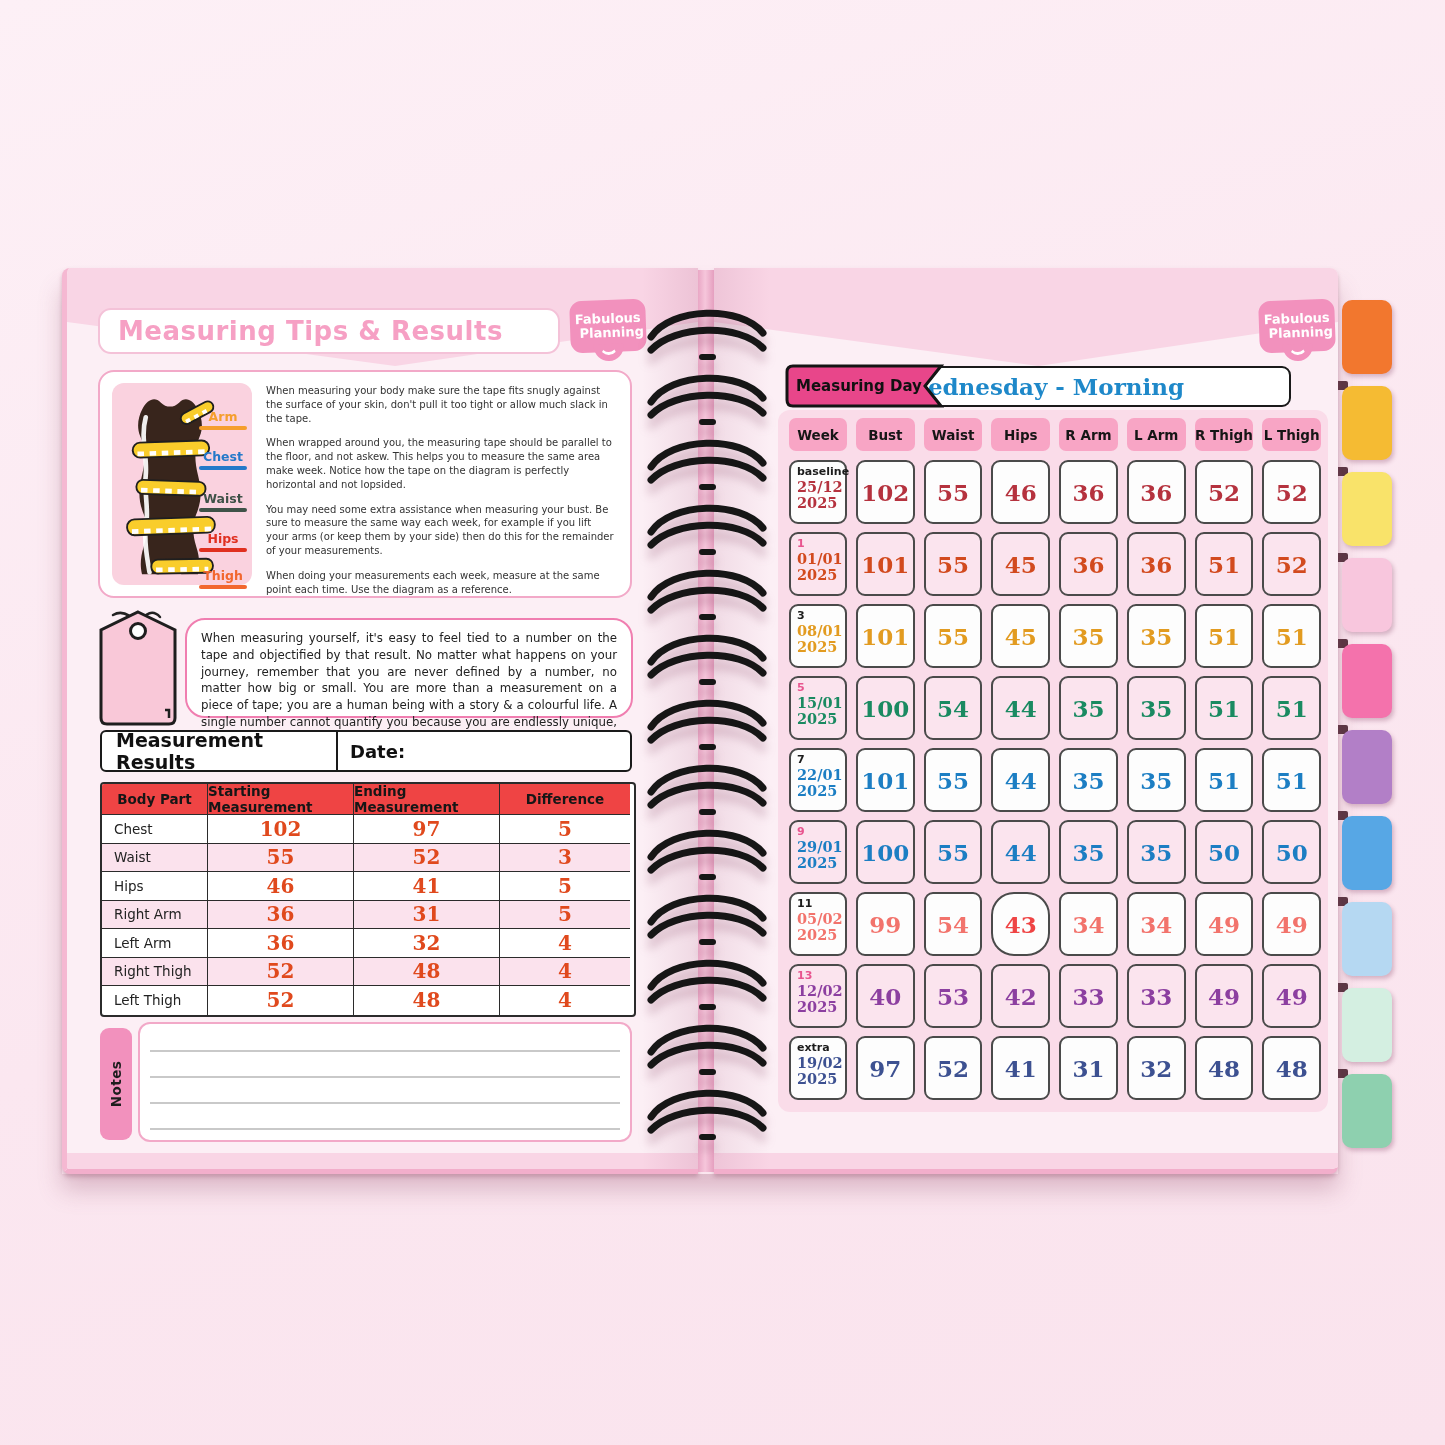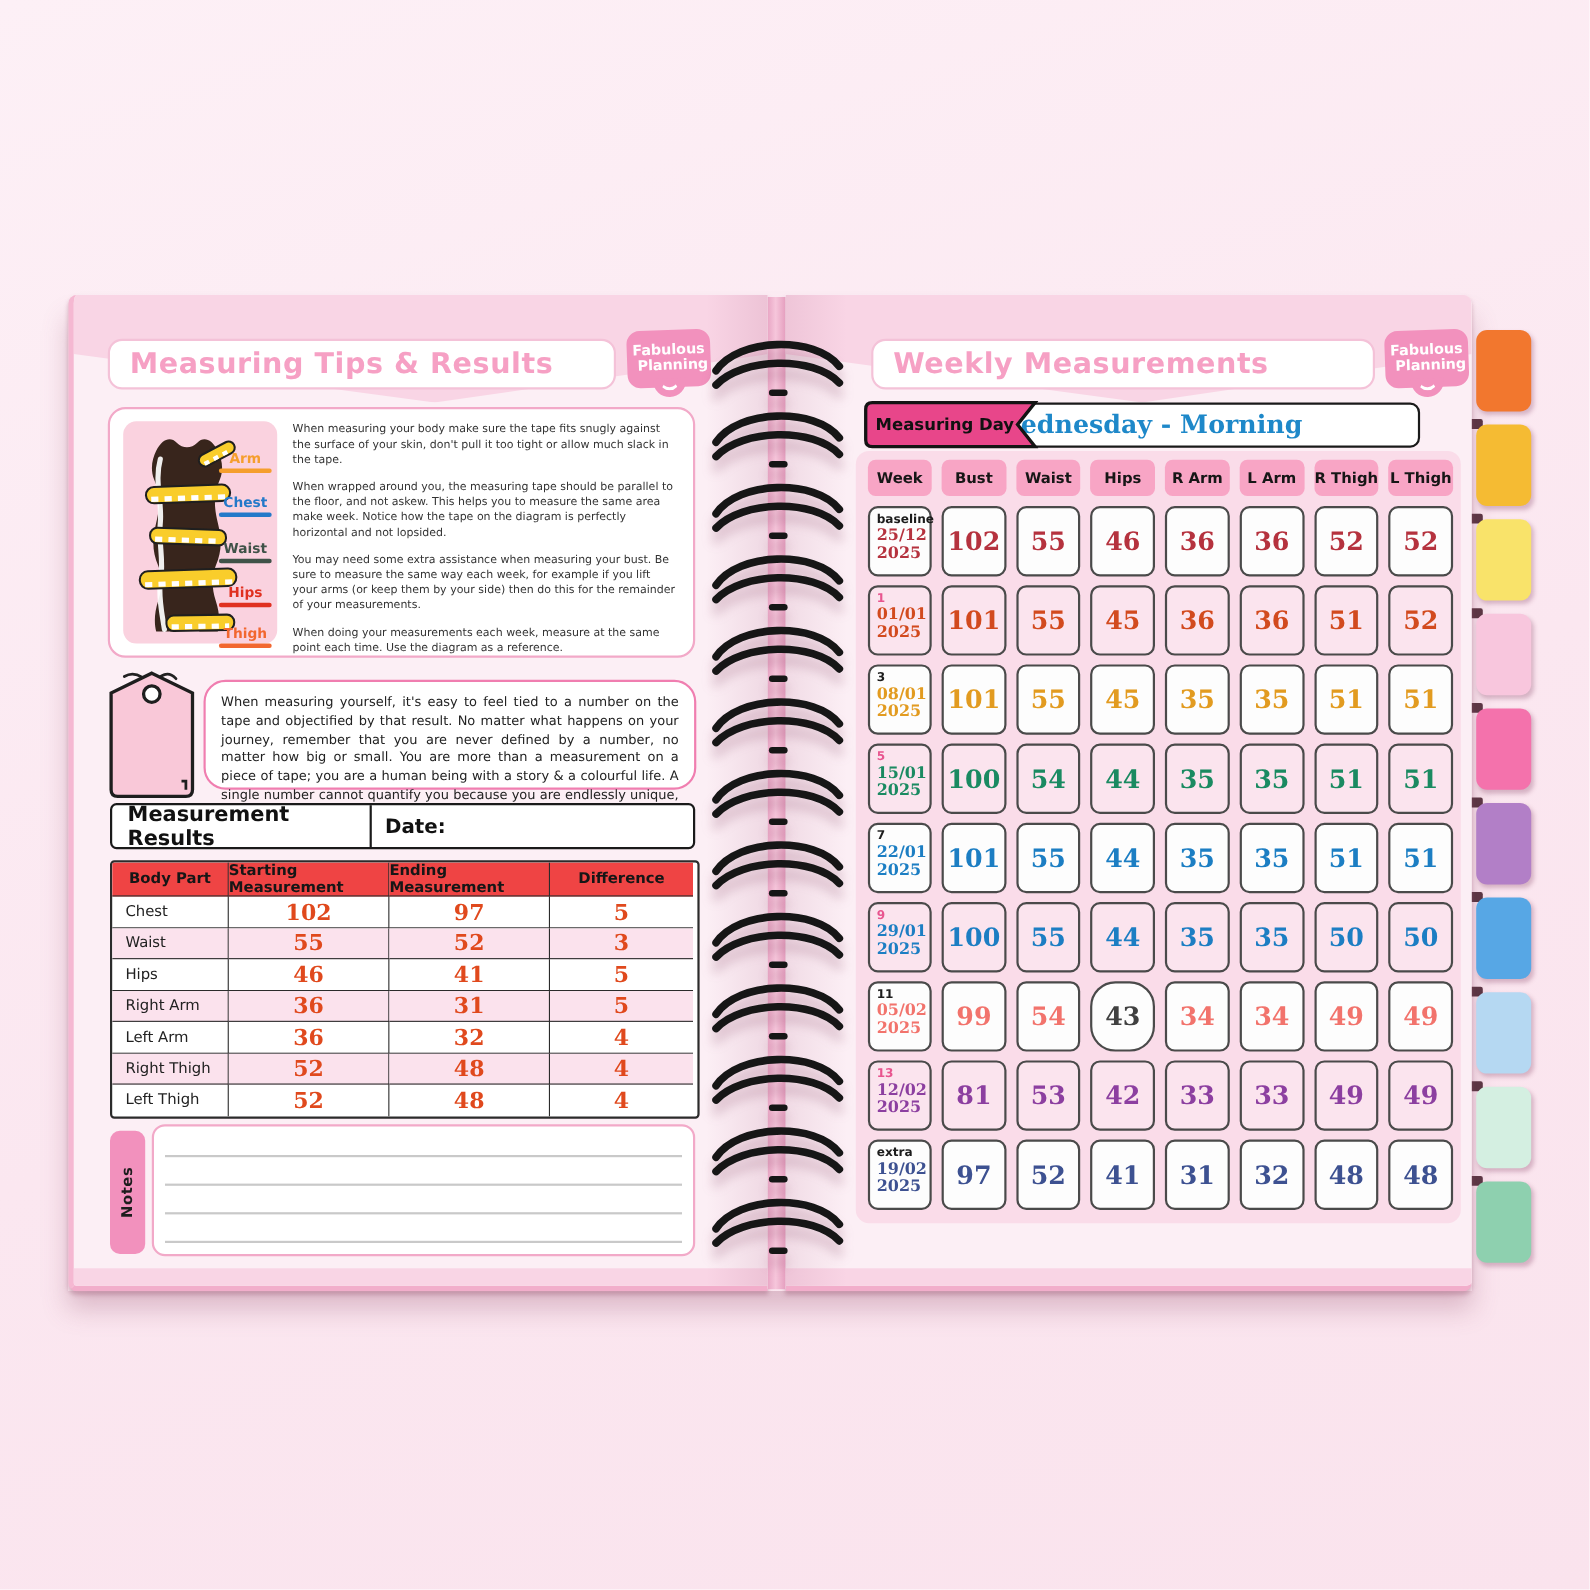--- a/index.html
+++ b/index.html
@@ -293,23 +293,20 @@
         <div class="note-line" style="top: 78px;"></div>
         <div class="note-line" style="top: 104px;"></div>
       </div>
   </div>
 
   <div class="page page-right">
     <div class="band"></div>
     <div class="bottom-strip"></div>
     <div class="grid-backdrop"></div>
 
-    <div class="title-bar" style="left:78px;width:458px;">
-      <span>Weekly Measurements</span>
-    </div>
     <div class="logo" style="left:545px;">
       <span class="l1">Fabulous</span>
       <span class="l2">Planning</span>
       <i class="smile-tab"></i>
       <i class="smile"></i>
     </div>
 
     <div class="md-box"></div>
     <div class="md-value">Wednesday - Morning</div>
     <div class="md-badge">
@@ -415,33 +412,33 @@
           <div class="wcell val tint" style="color: rgb(28, 126, 195);">50</div>
         </div>
         <div class="wrow">
           <div class="wcell wk">
             <span class="wnum" style="color: rgb(28, 28, 28);">11</span>
             <span class="wdate" style="color: rgb(242, 115, 108);">05/02</span>
             <span class="wdate" style="color: rgb(242, 115, 108);">2025</span>
           </div>
           <div class="wcell val" style="color: rgb(242, 115, 108);">99</div>
           <div class="wcell val" style="color: rgb(242, 115, 108);">54</div>
-          <div class="wcell val" style="color: #404040; border-radius: 23px;">43</div>
+          <div class="wcell val" style="color: #ef4444; border-radius: 23px;">43</div>
           <div class="wcell val" style="color: rgb(242, 115, 108);">34</div>
           <div class="wcell val" style="color: rgb(242, 115, 108);">34</div>
           <div class="wcell val" style="color: rgb(242, 115, 108);">49</div>
           <div class="wcell val" style="color: rgb(242, 115, 108);">49</div>
         </div>
         <div class="wrow">
           <div class="wcell wk tint">
             <span class="wnum" style="color: rgb(232, 85, 143);">13</span>
             <span class="wdate" style="color: rgb(140, 63, 160);">12/02</span>
             <span class="wdate" style="color: rgb(140, 63, 160);">2025</span>
           </div>
-          <div class="wcell val tint" style="color: rgb(140, 63, 160);">81</div>
+          <div class="wcell val tint" style="color: rgb(140, 63, 160);">40</div>
           <div class="wcell val tint" style="color: rgb(140, 63, 160);">53</div>
           <div class="wcell val tint" style="color: rgb(140, 63, 160);">42</div>
           <div class="wcell val tint" style="color: rgb(140, 63, 160);">33</div>
           <div class="wcell val tint" style="color: rgb(140, 63, 160);">33</div>
           <div class="wcell val tint" style="color: rgb(140, 63, 160);">49</div>
           <div class="wcell val tint" style="color: rgb(140, 63, 160);">49</div>
         </div>
         <div class="wrow">
           <div class="wcell wk">
             <span class="wnum" style="color: rgb(28, 28, 28);">extra</span>

